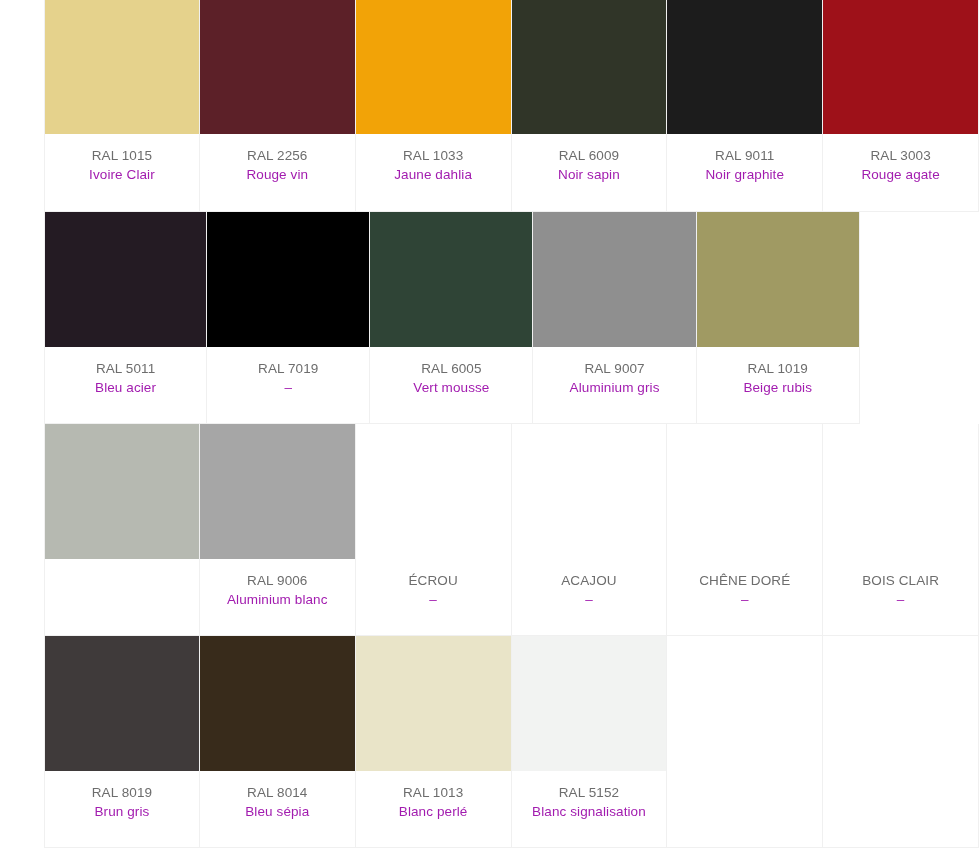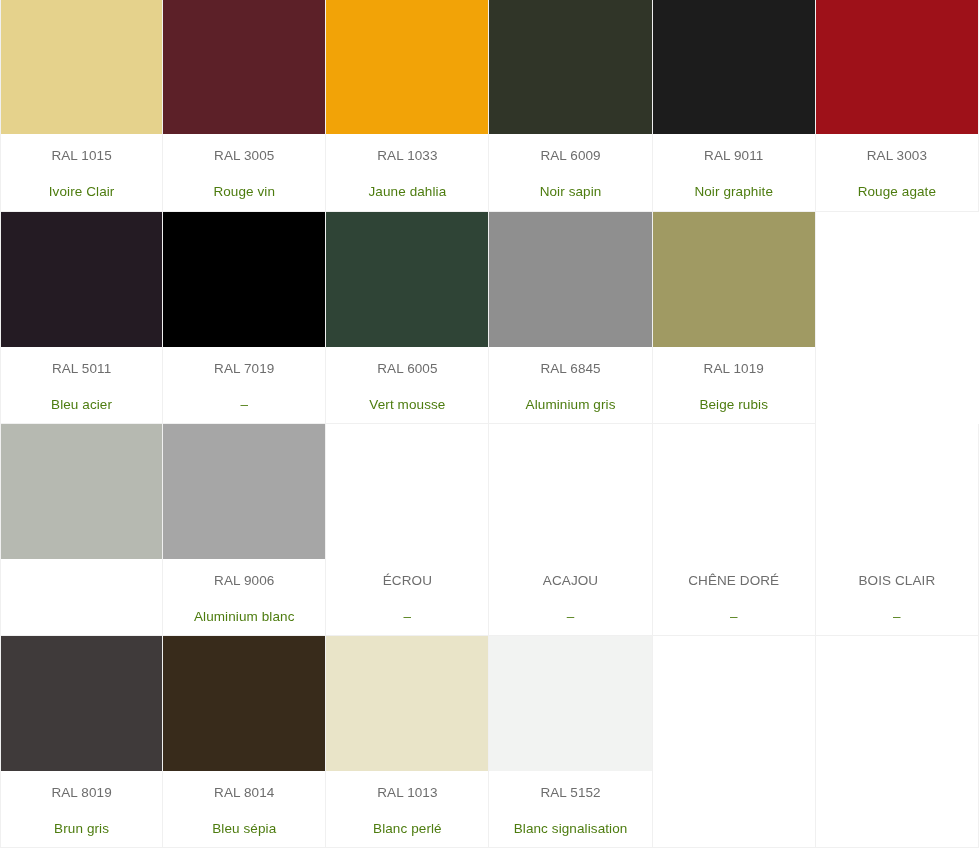--- a/index.html
+++ b/index.html
@@ -19,20 +19,21 @@
     display: flex;
     flex-direction: column;
   }
 
   .palette-row {
     display: flex;
     flex-direction: row;
     width: 979px;
     height: 212px;
     box-sizing: border-box;
+    padding-left: 44px;
   }
   .palette-row.last {
     height: 224px;
   }
 
   .swatch-cell {
     width: 163.1666px;
     height: 212px;
     box-sizing: border-box;
     display: flex;
@@ -75,24 +76,24 @@
     font-size: 13.5px;
     color: #6d6d6d;
     line-height: 1.2;
     text-align: center;
     letter-spacing: 0.1px;
     white-space: nowrap;
   }
 
   .swatch-name {
     font-size: 13.5px;
-    color: #4d7c0f;
+    color: #a21caf;
     line-height: 1.2;
     text-align: center;
-    margin-top: 20px;
+    margin-top: 3px;
     letter-spacing: 0.1px;
     white-space: nowrap;
   }
 
   .swatch-cell.empty-cell .swatch-chip {
     background: #ffffff !important;
   }
 </style>
 </head>
 <body>
@@ -103,21 +104,21 @@
     <div class="swatch-cell col-first">
       <div class="swatch-chip" style="background:#E5D28C;"></div>
       <div class="swatch-meta">
         <div class="swatch-code">RAL 1015</div>
         <div class="swatch-name">Ivoire Clair</div>
       </div>
     </div>
     <div class="swatch-cell">
       <div class="swatch-chip" style="background:#5C2028;"></div>
       <div class="swatch-meta">
-        <div class="swatch-code">RAL 3005</div>
+        <div class="swatch-code">RAL 2256</div>
         <div class="swatch-name">Rouge vin</div>
       </div>
     </div>
     <div class="swatch-cell">
       <div class="swatch-chip" style="background:#F2A307;"></div>
       <div class="swatch-meta">
         <div class="swatch-code">RAL 1033</div>
         <div class="swatch-name">Jaune dahlia</div>
       </div>
     </div>
@@ -162,21 +163,21 @@
     <div class="swatch-cell">
       <div class="swatch-chip" style="background:#2F4436;"></div>
       <div class="swatch-meta">
         <div class="swatch-code">RAL 6005</div>
         <div class="swatch-name">Vert mousse</div>
       </div>
     </div>
     <div class="swatch-cell">
       <div class="swatch-chip" style="background:#8F8F8F;"></div>
       <div class="swatch-meta">
-        <div class="swatch-code">RAL 6845</div>
+        <div class="swatch-code">RAL 9007</div>
         <div class="swatch-name">Aluminium gris</div>
       </div>
     </div>
     <div class="swatch-cell">
       <div class="swatch-chip" style="background:#A09A63;"></div>
       <div class="swatch-meta">
         <div class="swatch-code">RAL 1019</div>
         <div class="swatch-name">Beige rubis</div>
       </div>
     </div>

